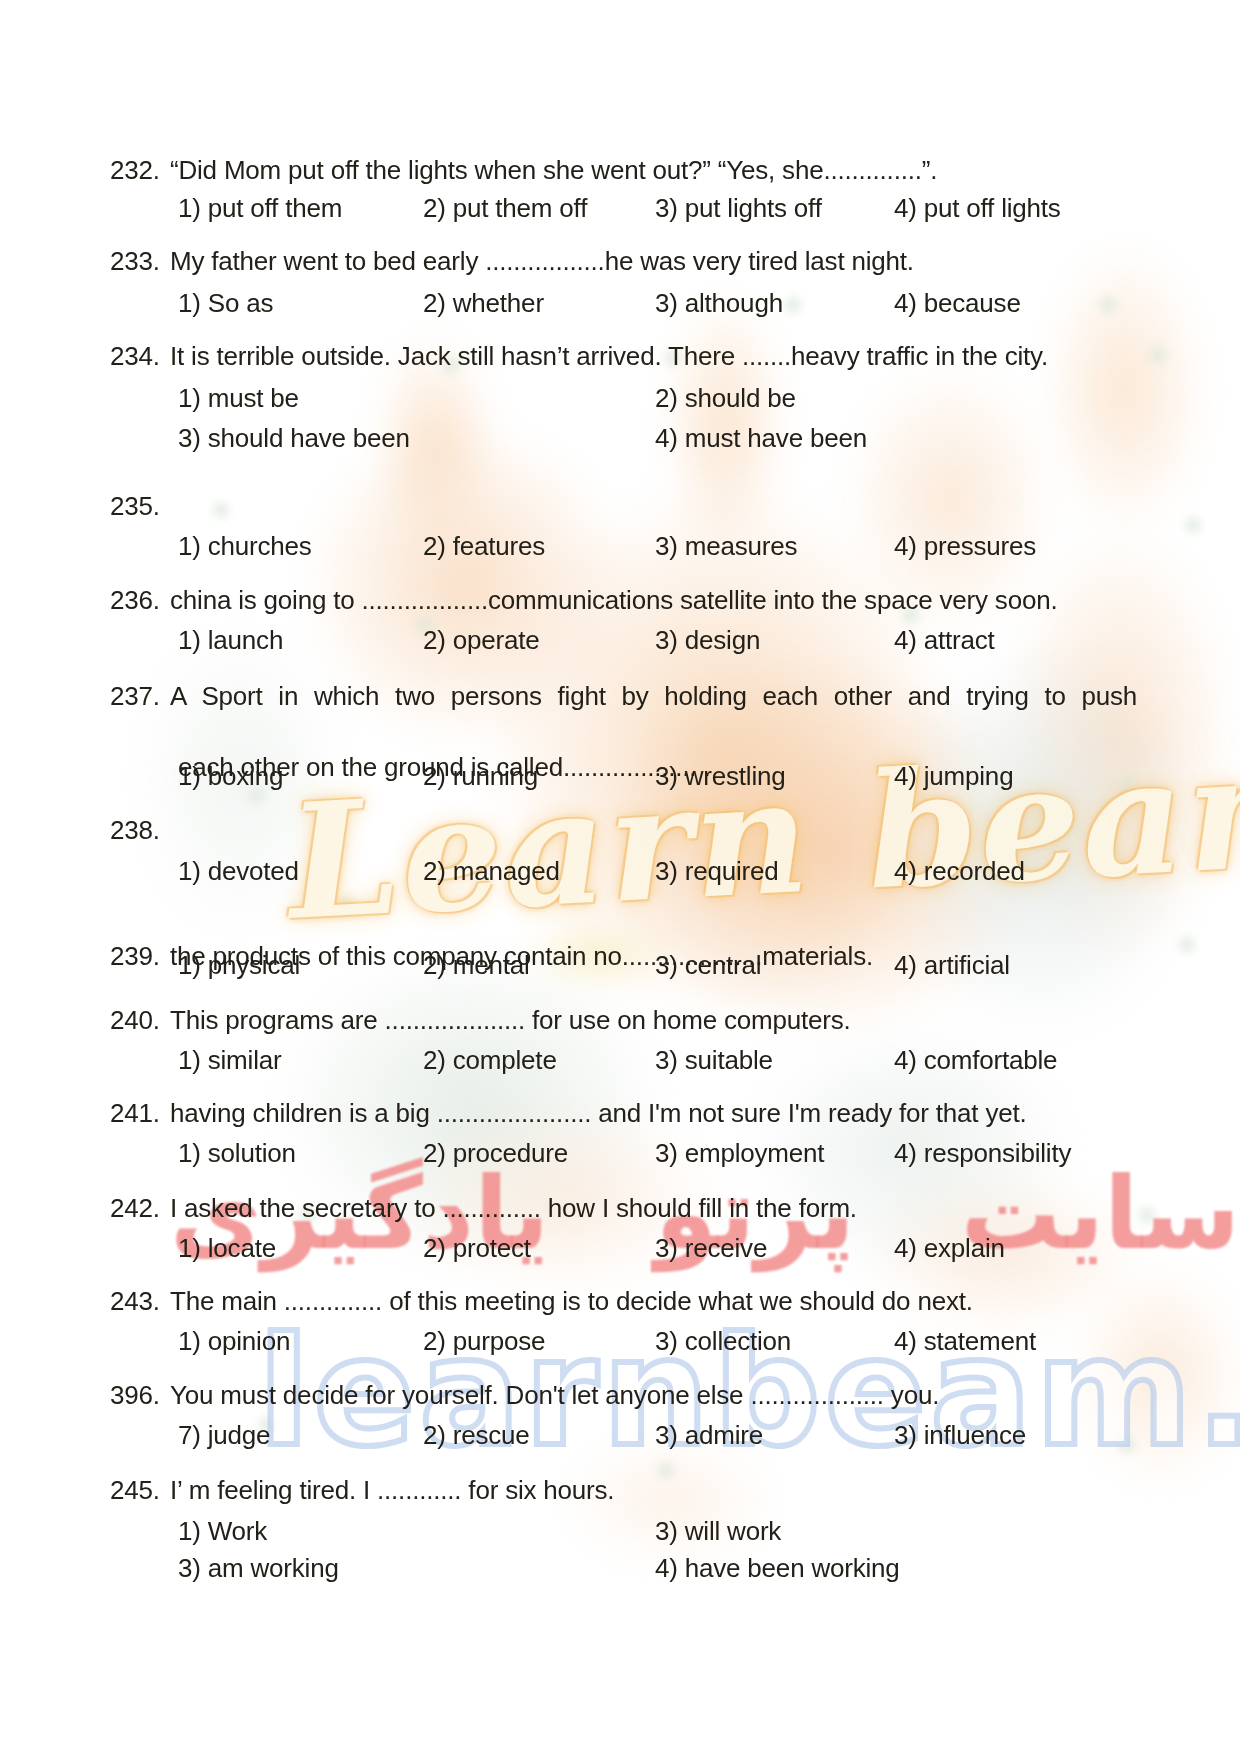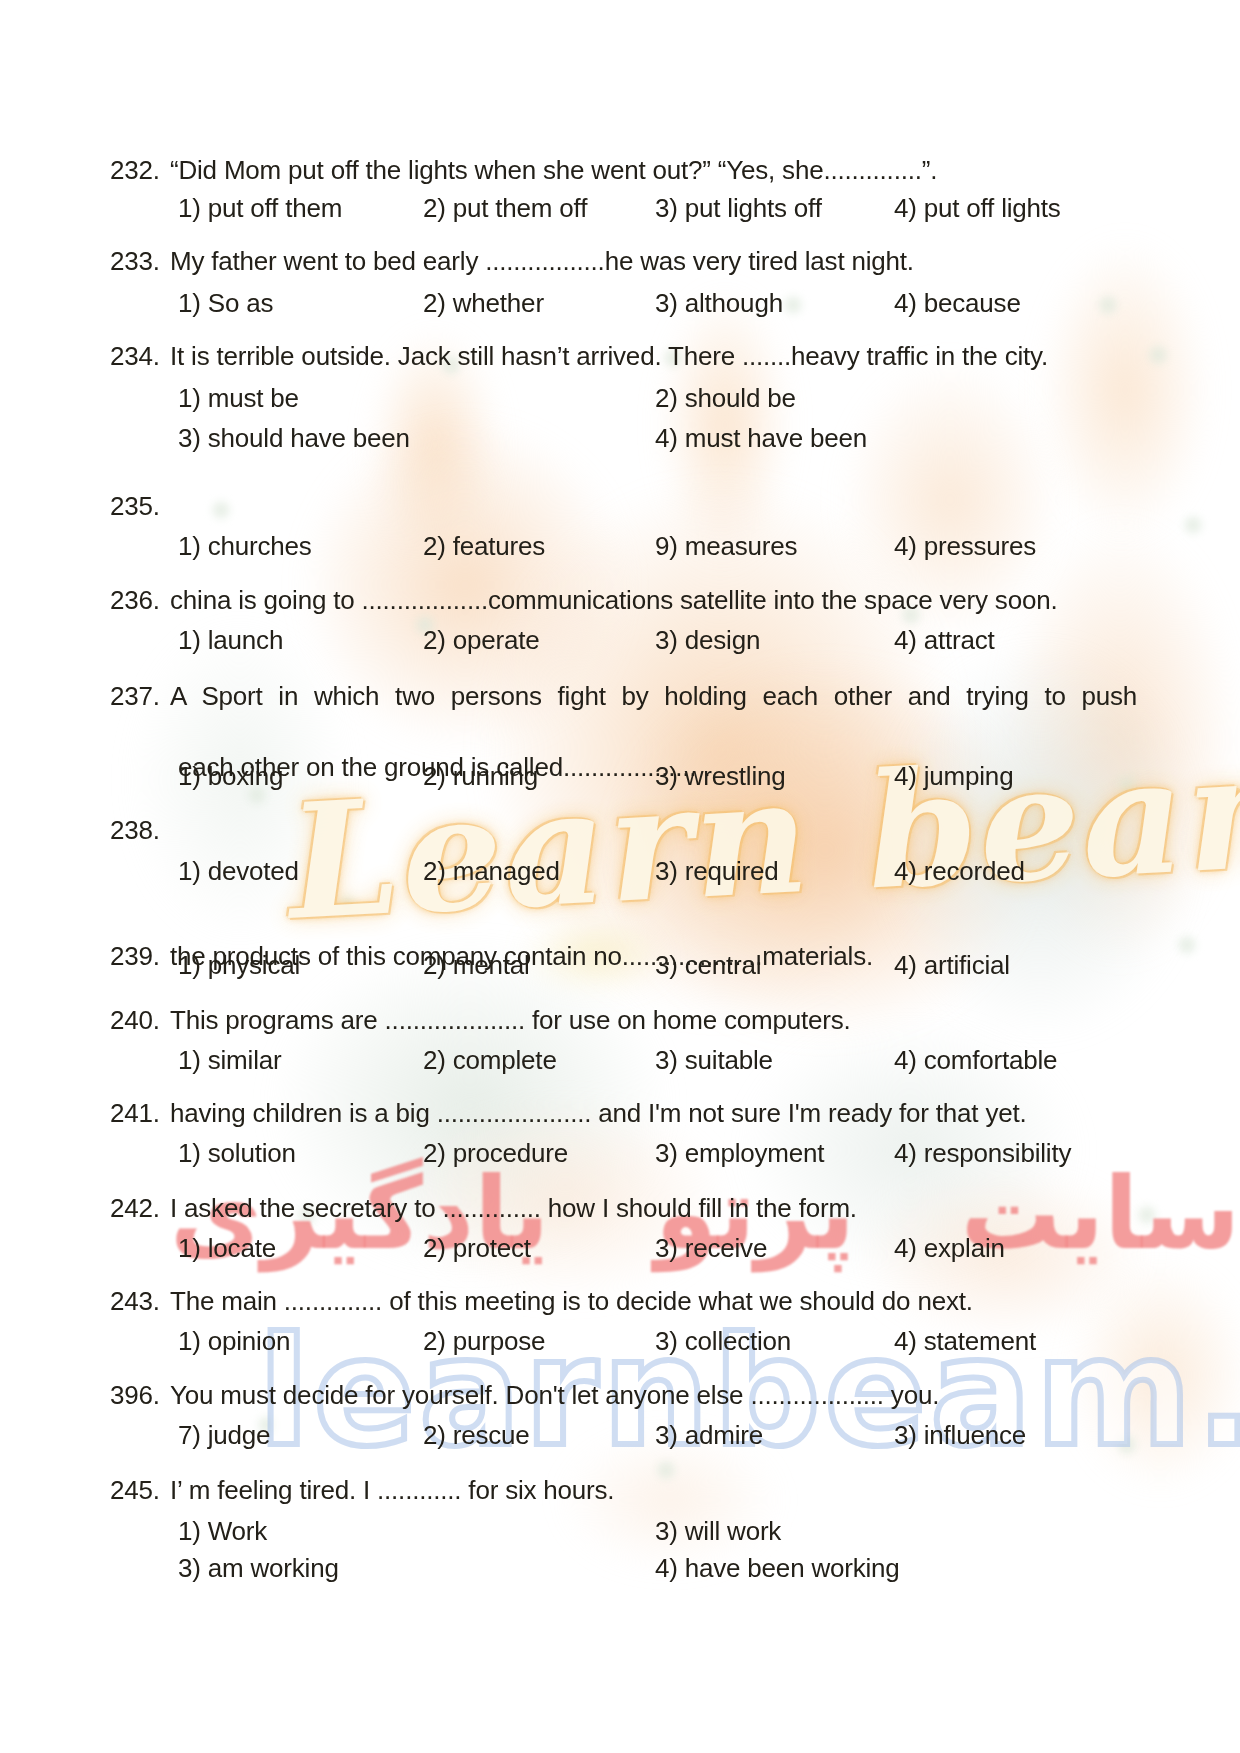--- a/index.html
+++ b/index.html
@@ -129,21 +129,21 @@
   <span class="opt c1">3) should have been</span>
   <span class="opt c3">4) must have been</span>
 </div>
 
 <div class="ln" style="top:486px">
   <span class="num">235.</span>
 </div>
 <div class="ln" style="top:526px">
   <span class="opt c1">1) churches</span>
   <span class="opt c2">2) features</span>
-  <span class="opt c3">9) measures</span>
+  <span class="opt c3">3) measures</span>
   <span class="opt c4">4) pressures</span>
 </div>
 
 <div class="ln" style="top:580px">
   <span class="num">236.</span>
   <span class="qt">china is going to ..................communications satellite into the space very soon.</span>
 </div>
 <div class="ln" style="top:620px">
   <span class="opt c1">1) launch</span>
   <span class="opt c2">2) operate</span>

